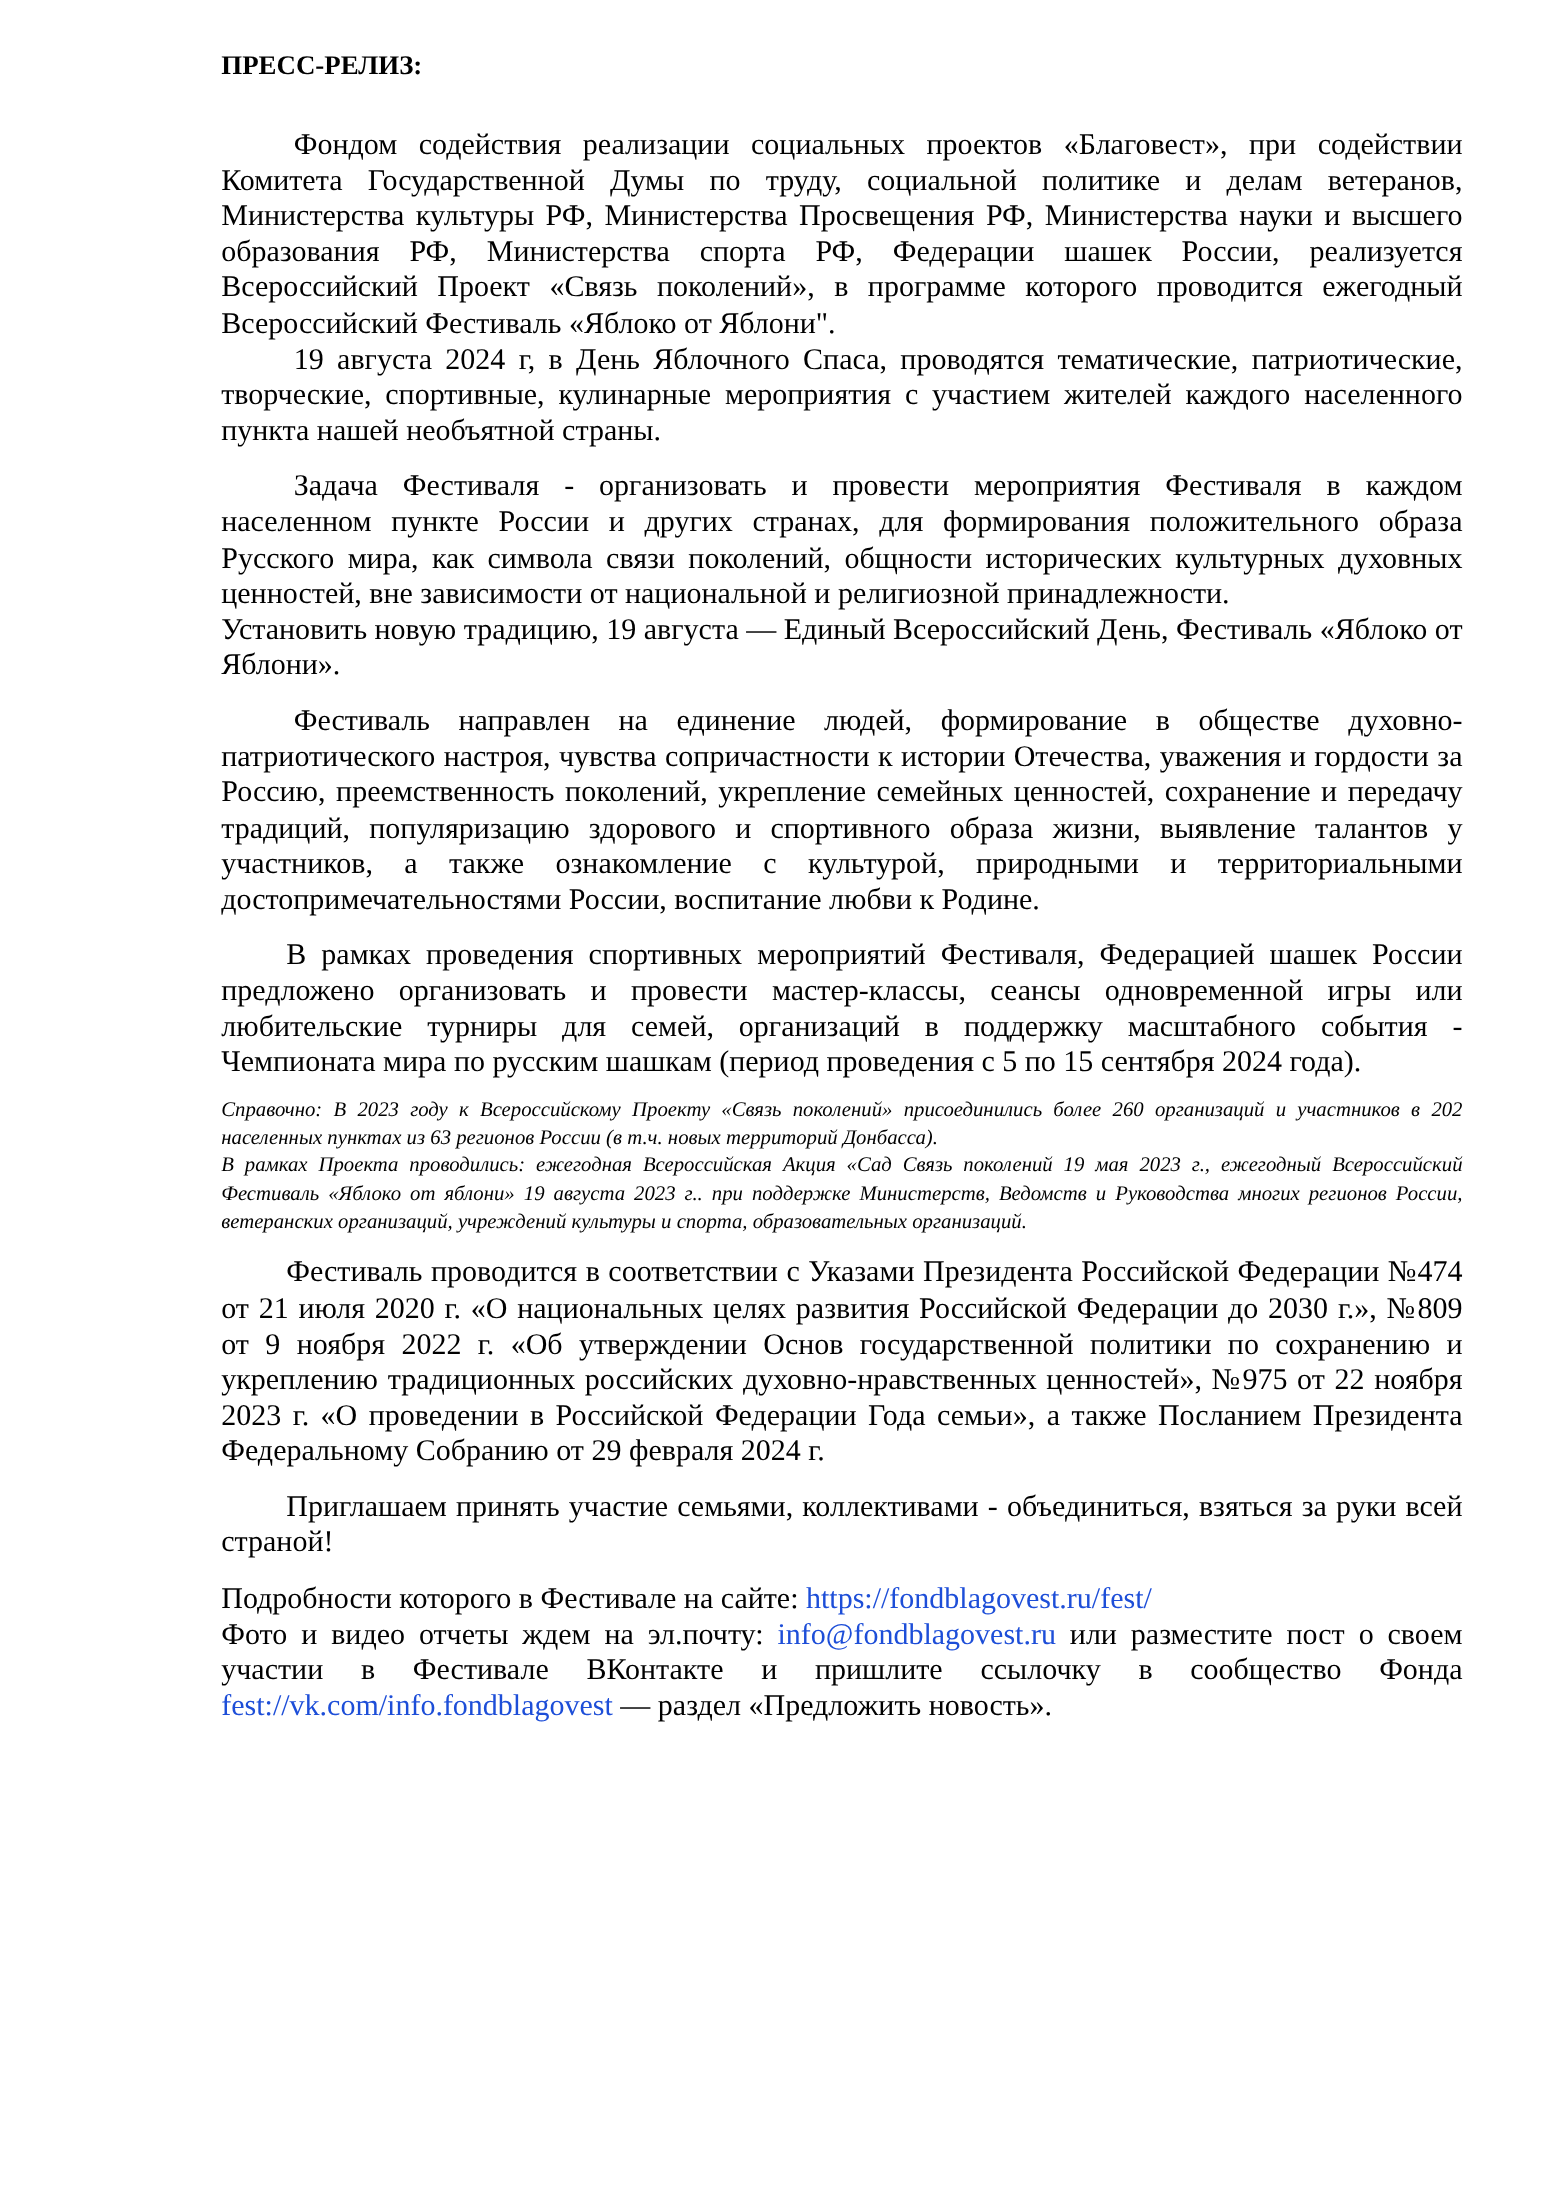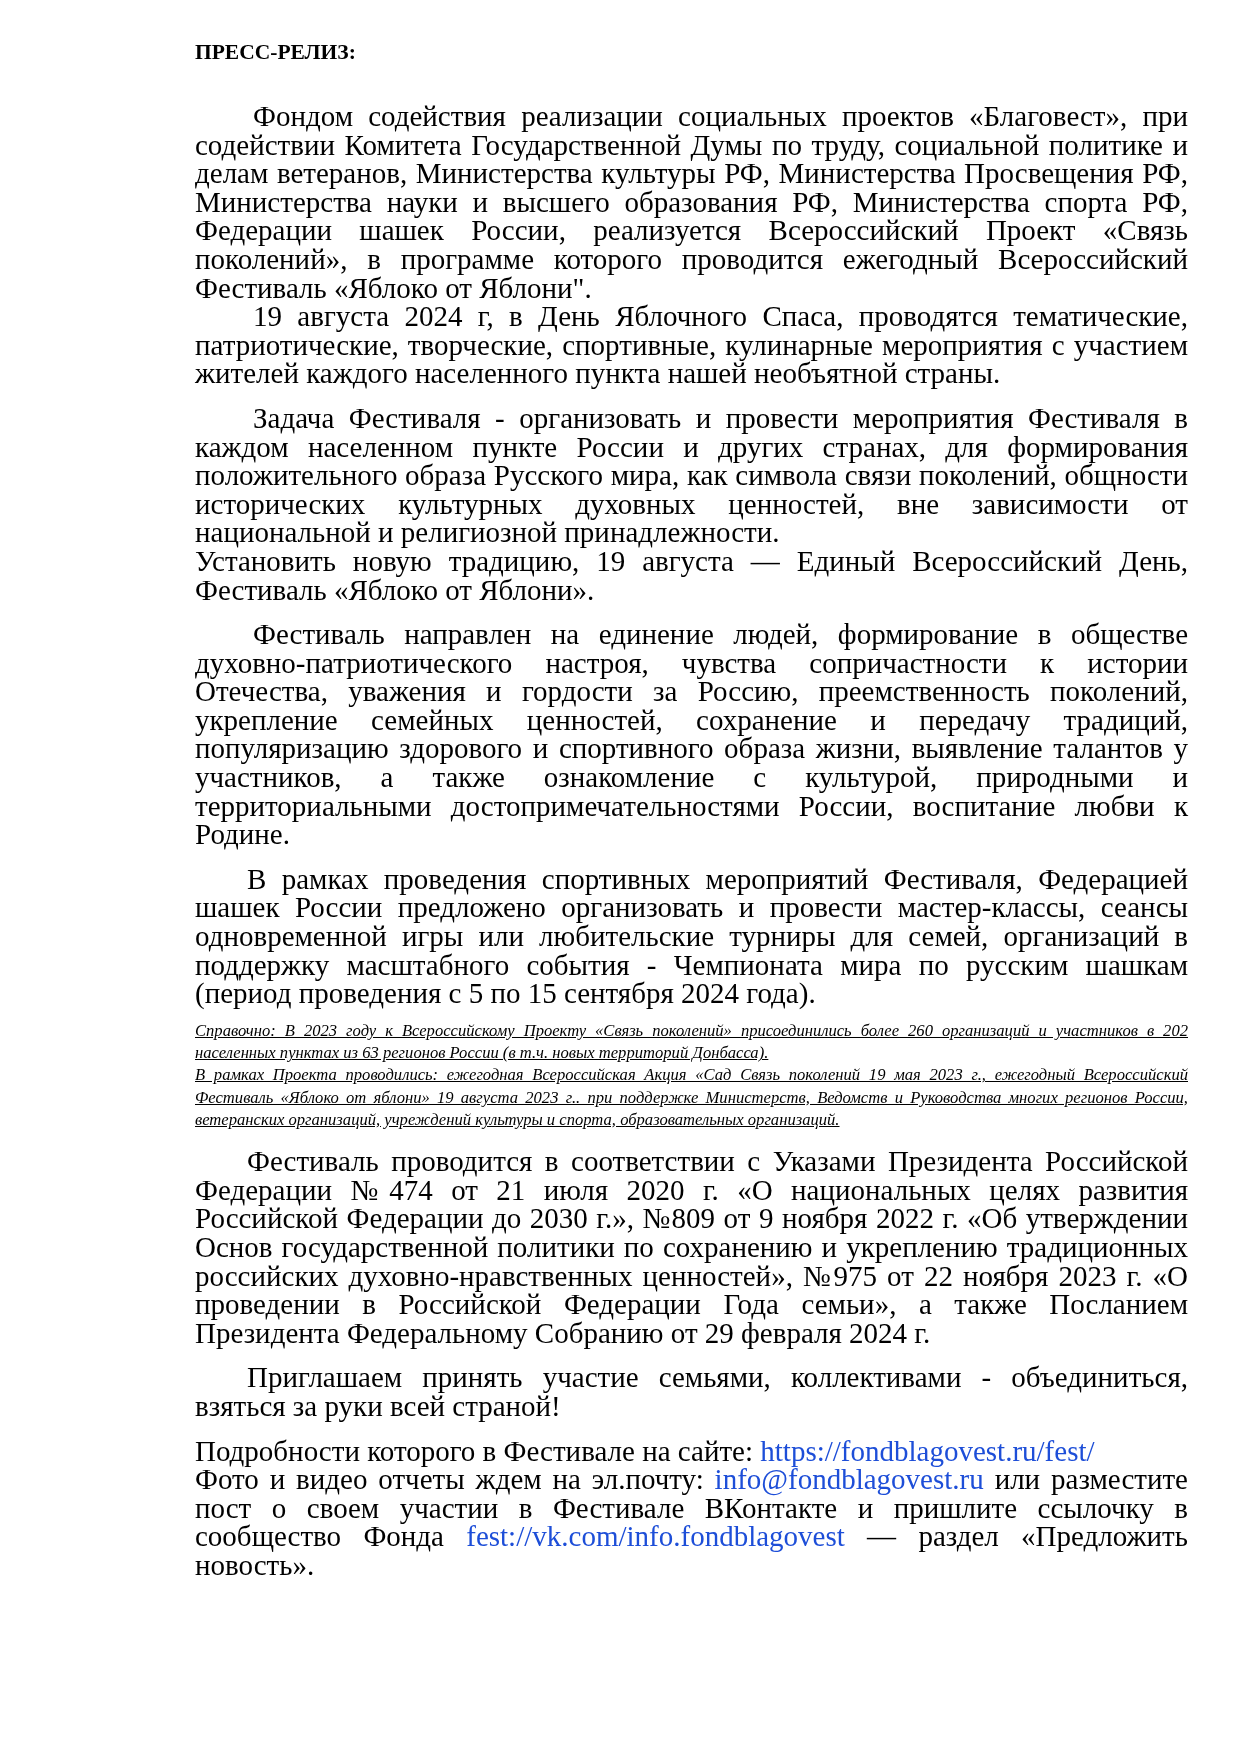--- a/index.html
+++ b/index.html
@@ -10,47 +10,47 @@
     body {
       width: 1240px;
       height: 1753px;
       position: relative;
       overflow: hidden;
       font-family: "Liberation Serif", "DejaVu Serif", serif;
       color: #000000;
     }
     .page {
       position: absolute;
-      left: 195px;
+      left: 177px;
       top: 38px;
       width: 993px;
     }
     .title {
       font-weight: bold;
       font-size: 21.5px;
       line-height: 28px;
       margin: 0 0 36px 0;
     }
     .p {
-      font-size: 29px;
+      font-size: 24px;
       line-height: 28.6px;
       text-align: justify;
       margin: 0;
     }
     .indent { text-indent: 58px; }
     .indent2 { text-indent: 52px; font-family: Liberation Serif, serif; }
     .gap { margin-top: 16px; }
     .note {
       font-style: italic;
       font-size: 16.6px;
       line-height: 22.3px;
       text-align: justify;
       margin: 12px 0 0 0;
     }
-    .note .line { display: block; text-decoration: underline; }
+    .note .line { display: block; }
     .link { color: #1d4ed8; text-decoration: none; }
     .line-block { display: block; }
   </style>
 </head>
 <body>
 
 <div class="page">
   <div class="title">ПРЕСС-РЕЛИЗ:</div>
 
   <p class="p indent">Фондом содействия реализации социальных проектов «Благовест», при содействии Комитета Государственной Думы по труду, социальной политике и делам ветеранов, Министерства культуры РФ, Министерства Просвещения РФ, Министерства науки и высшего образования РФ, Министерства спорта РФ, Федерации шашек России, реализуется Всероссийский Проект «Связь поколений», в программе которого проводится ежегодный Всероссийский Фестиваль «Яблоко от Яблони".</p>

